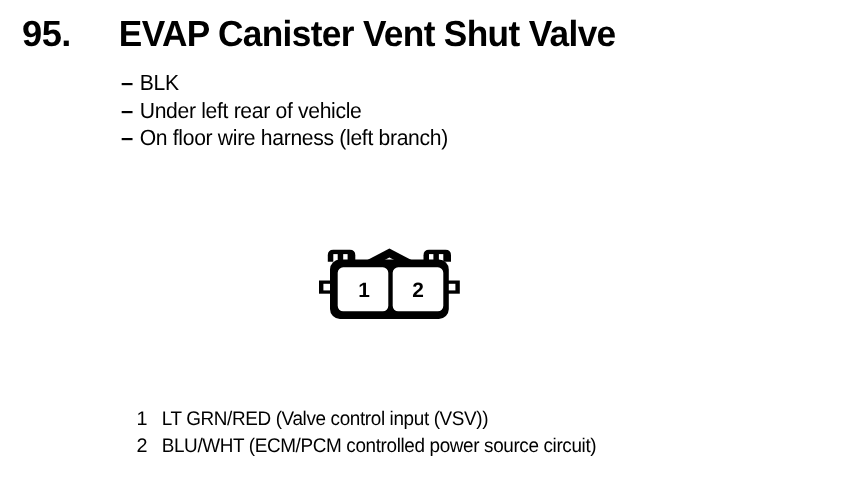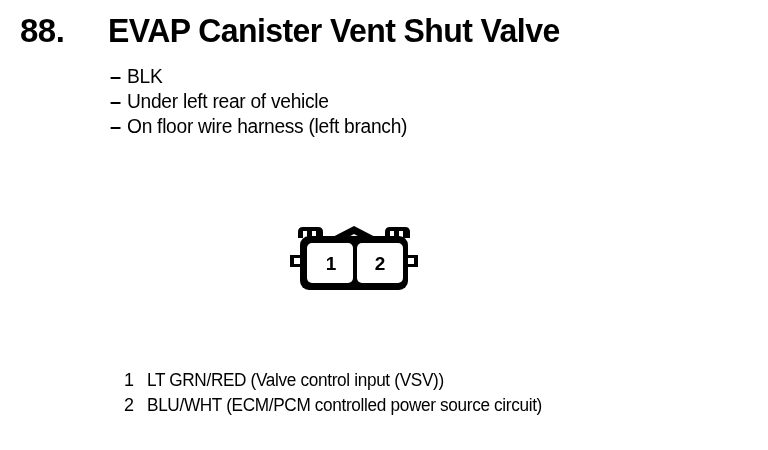--- a/index.html
+++ b/index.html
@@ -114,21 +114,21 @@
     transform: scaleX(0.955);
     transform-origin: left center;
   }
 </style>
 </head>
 <body>
 
 <div id="page">
 
   <div class="header-row">
-    <span class="item-number">88.</span>
+    <span class="item-number">95.</span>
     <span class="item-title">EVAP Canister Vent Shut Valve</span>
   </div>
 
   <div class="bullets">
     <div class="bullet-line">
       <span class="bullet-dash">–</span>
       <span class="bullet-text">BLK</span>
     </div>
     <div class="bullet-line">
       <span class="bullet-dash">–</span>

